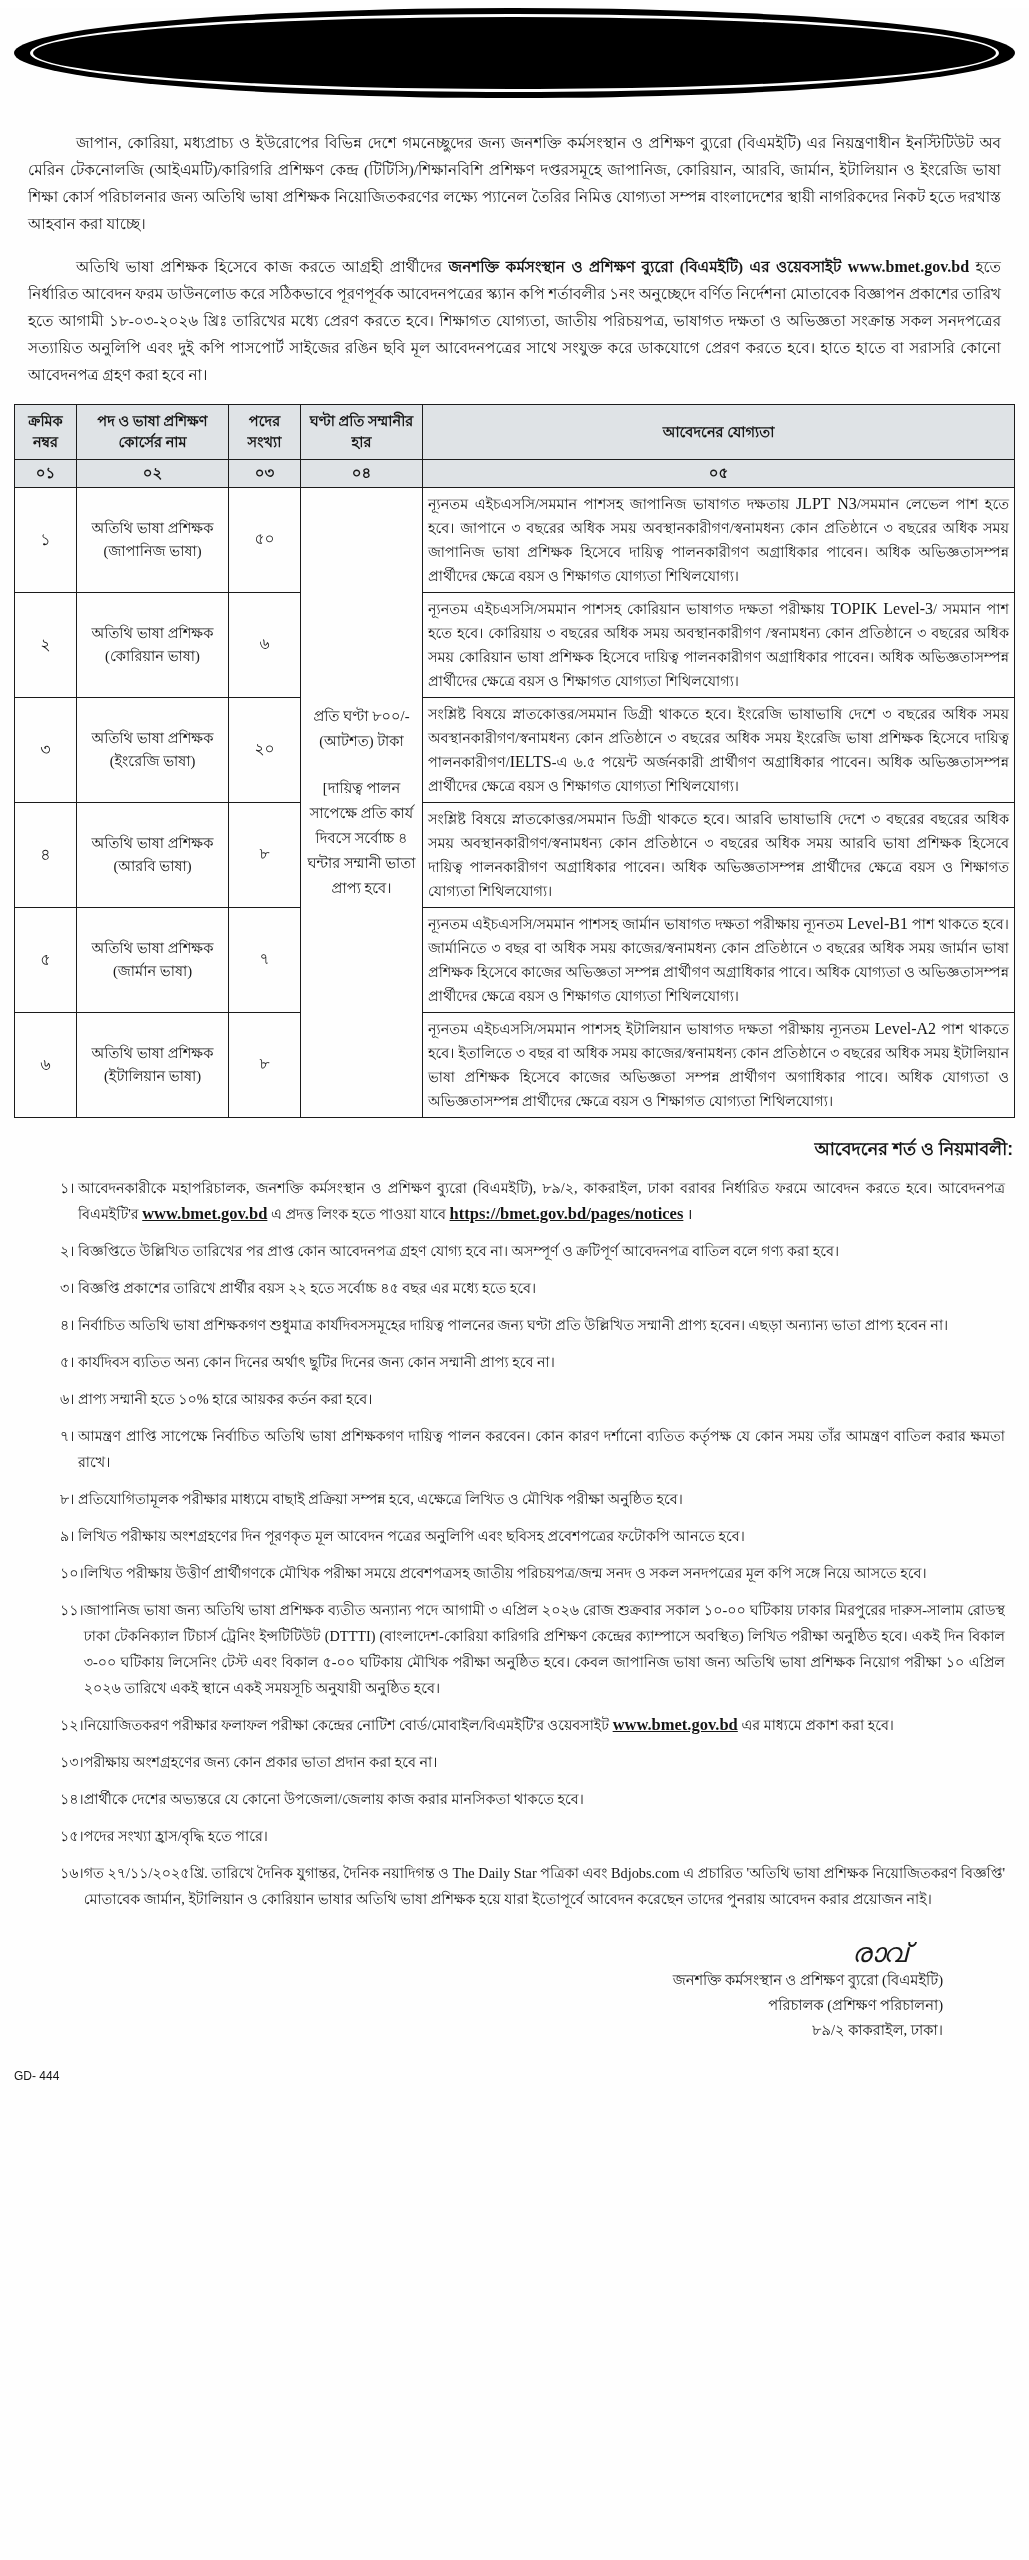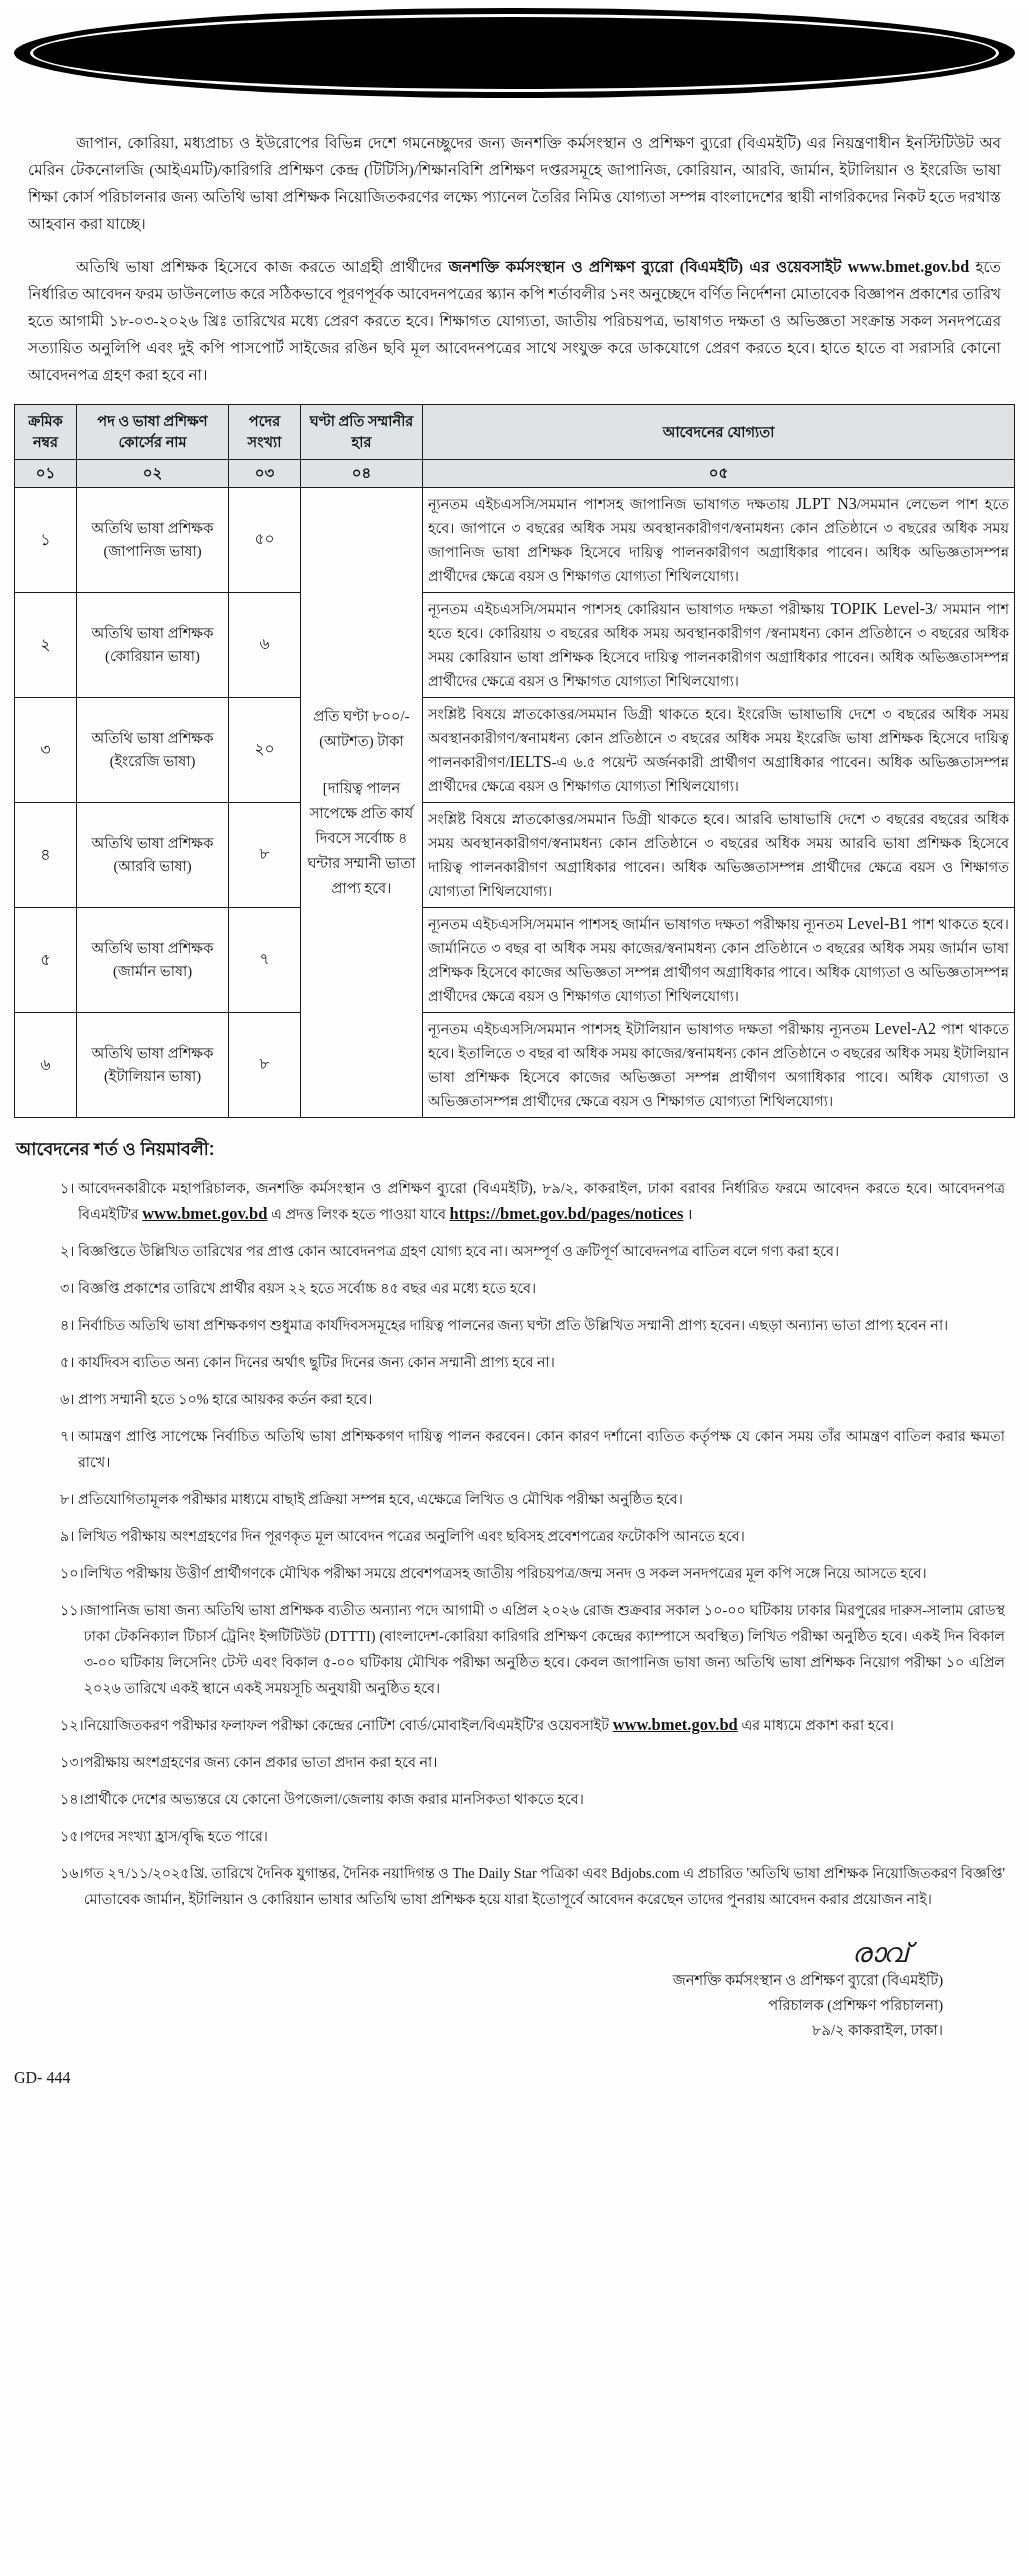--- a/index.html
+++ b/index.html
@@ -118,20 +118,21 @@
   }
   td.c-qual .lat { font-family: "Liberation Serif", serif; font-size: 16px; }
   .rate-note { display:block; margin-top: 22px; }
 
   
   .cond-head {
     margin: 18px 16px 10px 16px;
     font-family: "Liberation Sans", "DejaVu Sans", sans-serif;
     font-weight: bold;
     font-size: 17.5px;
+    text-align: right;
   }
   ol.cond {
     list-style: none;
     margin: 0 24px 0 16px;
     padding: 0;
   }
   ol.cond > li {
     display: flex;
     gap: 0;
     margin-bottom: 11px;
@@ -169,22 +170,22 @@
     margin-right: 36px;
     color: #1a1a1a;
     padding-left: 48px;
   }
   .sign .ln {
     font-size: 14.6px;
     line-height: 25px;
   }
   .gd {
     margin: 26px 0 0 14px;
-    font-family: Liberation Serif, serif;
-    font-size: 16px;
+    font-family: Liberation Sans, sans-serif;
+    font-size: 12px;
   }
 </style>
 </head>
 <body>
 
 <div class="page">
 
   <div class="banner-wrap">
     <div class="ellipse-outer"></div>
     <div class="ellipse-ring"></div>

